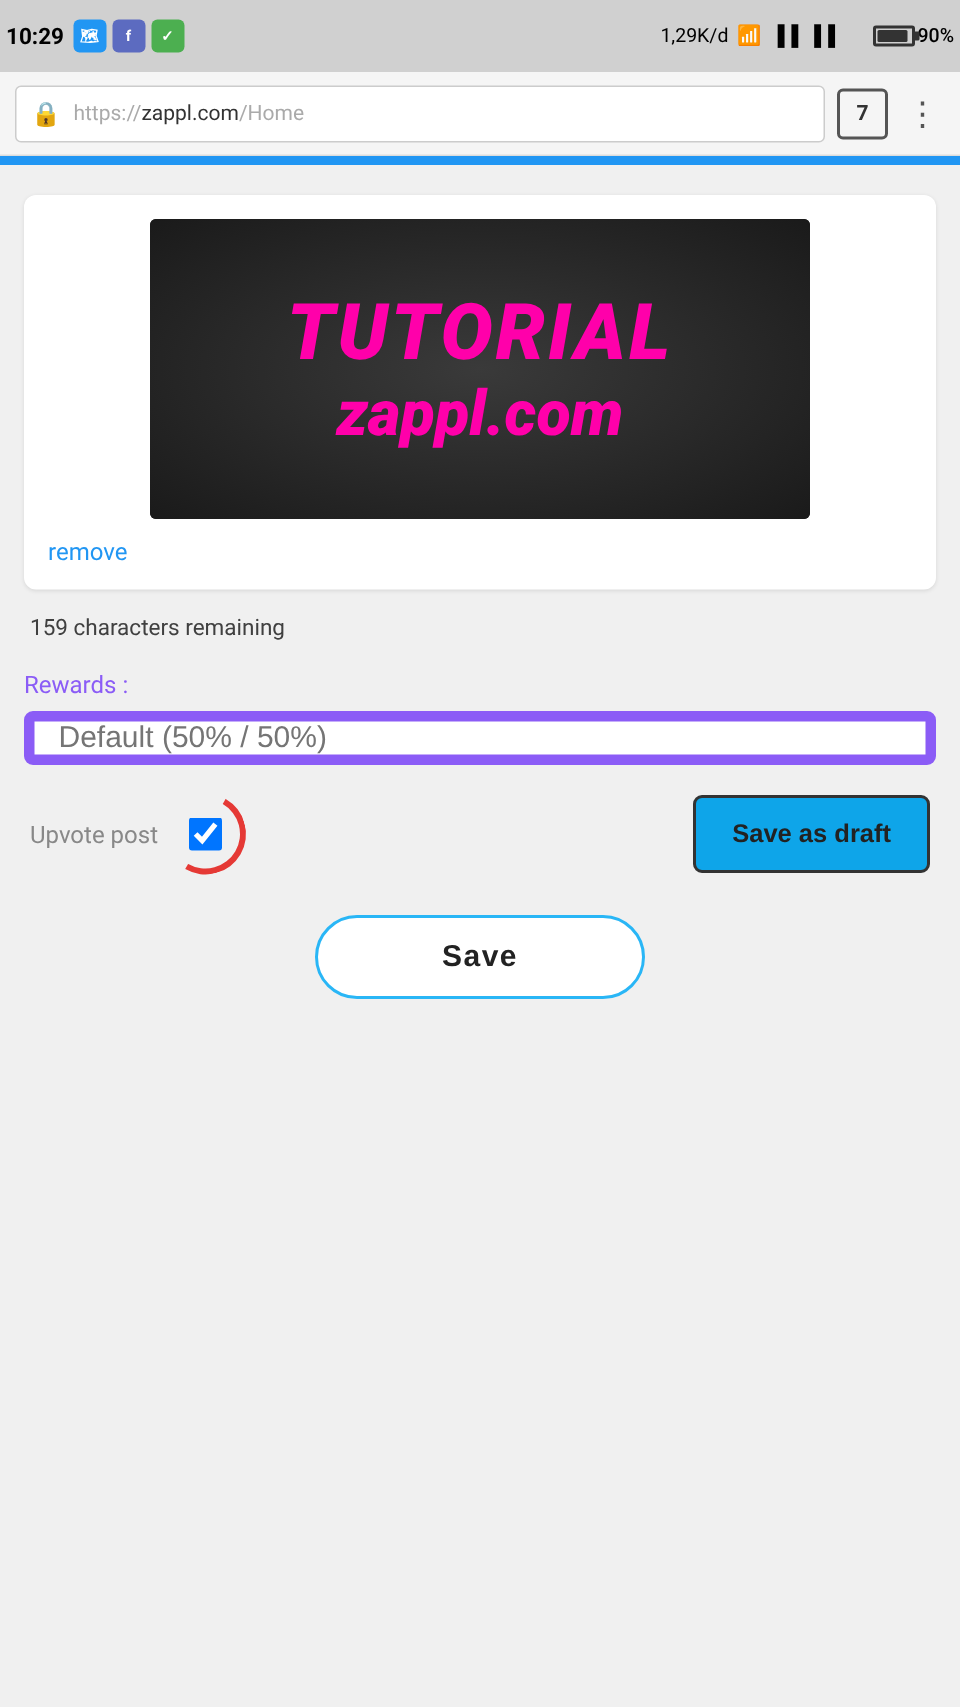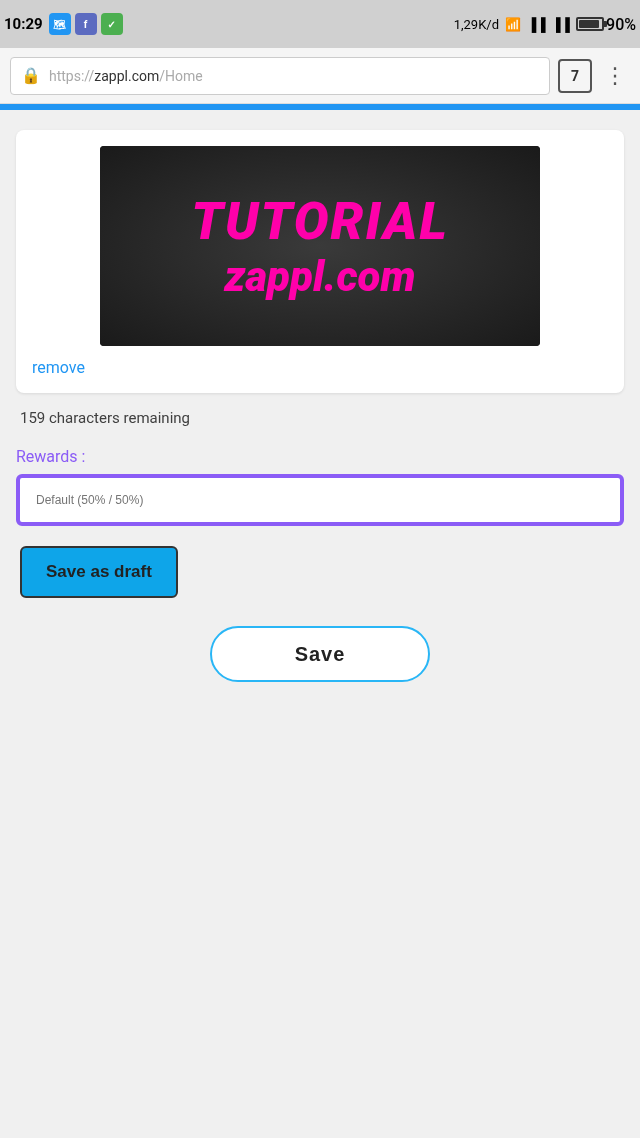--- a/index.html
+++ b/index.html
@@ -50,22 +50,23 @@
     .status-right {
       display: flex;
       align-items: center;
       gap: 6px;
       font-size: 13px;
     }
     .battery {
       display: inline-flex;
       align-items: center;
       gap: 2px;
-      font-size: 16px;
+      font-size: 13px;
       font-weight: 500;
+      margin-left: 19px;
     }
     .battery-icon {
       width: 28px;
       height: 14px;
       border: 2px solid #333;
       border-radius: 2px;
       position: relative;
       display: inline-block;
     }
     .battery-icon::after {
@@ -221,25 +222,25 @@
     }
 
     
     .rewards-label {
       font-size: 16px;
       color: #8b5cf6;
       margin-bottom: 8px;
     }
     .rewards-input {
       width: 100%;
-      height: 52px;
-      border: 4px solid #8b5cf6;
+      height: 36px;
+      border: 7px solid #8b5cf6;
       border-radius: 6px;
       padding: 0 16px;
-      font-size: 12px;
+      font-size: 20px;
       color: #aaa;
       background: white;
       outline: none;
     }
 
     
     .bottom-row {
       display: flex;
       align-items: center;
       justify-content: space-between;
@@ -380,20 +381,26 @@
 
   
   <div class="chars-remaining">159 characters remaining</div>
 
   
   <div class="rewards-label">Rewards :</div>
   <input class="rewards-input" type="text" placeholder="Default (50% / 50%)" style="">
 
   
   <div class="bottom-row">
+    <div class="upvote-section">
+      <span class="upvote-label">Upvote post</span>
+      <div class="checkbox-wrapper">
+        <input type="checkbox" checked="" style="">
+      </div>
+    </div>
     <button class="save-draft-btn">Save as draft</button>
   </div>
 
   
 
   
   <div class="post-btn-wrapper">
     <button class="post-btn">Save</button>
   </div>
 

